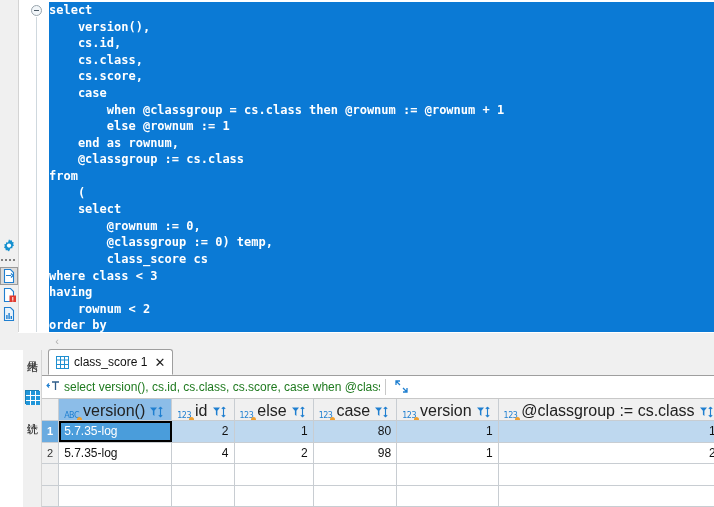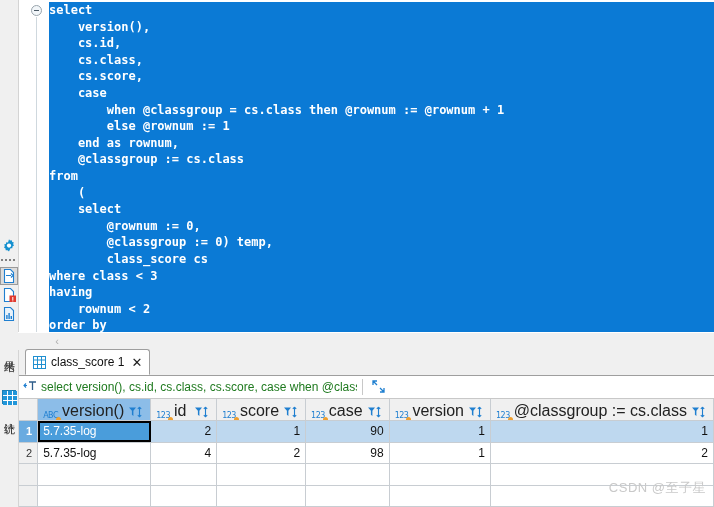--- a/index.html
+++ b/index.html
@@ -157,20 +157,21 @@
     line-height: 10px;
     text-align: center;
   }
 
   
   .results {
     flex: 1 1 auto;
     display: flex;
     background: #ffffff;
     position: relative;
+    padding-left: 23px;
   }
   .res-rail {
     width: 18px;
     flex: 0 0 18px;
     background: #f0f0f0;
     border-right: 1px solid #d4d4d4;
     position: relative;
   }
   .res-rail .vgroup {
     position: absolute;
@@ -544,21 +545,21 @@
                     <span class="th-label">id</span>
                     <span class="th-tools"><svg width="17" height="12" viewBox="0 0 17 12">
                         <path d="M1 1.5h7l-2.6 3.3V10L3.9 8.8V4.8z" fill="#1f7fd0"></path>
                         <path d="M11.5 1v10M11.5 1l-1.7 2M11.5 1l1.7 2M11.5 11l-1.7-2M11.5 11l1.7-2" stroke="#1f7fd0" stroke-width="1.1" fill="none"></path>
                       </svg></span>
                   </div>
                 </th>
                 <th style="width: 75px;">
                   <div class="th-inner">
                     <span class="type-ico">123<span class="dot"></span></span>
-                    <span class="th-label">score</span>
+                    <span class="th-label">else</span>
                     <span class="th-tools"><svg width="17" height="12" viewBox="0 0 17 12">
                         <path d="M1 1.5h7l-2.6 3.3V10L3.9 8.8V4.8z" fill="#1f7fd0"></path>
                         <path d="M11.5 1v10M11.5 1l-1.7 2M11.5 1l1.7 2M11.5 11l-1.7-2M11.5 11l1.7-2" stroke="#1f7fd0" stroke-width="1.1" fill="none"></path>
                       </svg></span>
                   </div>
                 </th>
                 <th style="width: 78px;">
                   <div class="th-inner">
                     <span class="type-ico">123<span class="dot"></span></span>
                     <span class="th-label">case</span>
@@ -589,21 +590,21 @@
                   </div>
                 </th>
               </tr>
             </thead>
           <tbody>
               <tr class="row-selected">
                 <td class="rownum sel-row">1</td>
                 <td class=" active-cell" style="width: 97px;">5.7.35-log</td>
                 <td class="cell-num" style="width: 72px;">2</td>
                 <td class="cell-num" style="width: 75px;">1</td>
-                <td class="cell-num" style="width: 78px;">90</td>
+                <td class="cell-num" style="width: 78px;">80</td>
                 <td class="cell-num" style="width: 95px;">1</td>
                 <td class="cell-num" style="width: 196px;">1</td>
               </tr>
               <tr>
                 <td class="rownum">2</td>
                 <td style="width: 97px;">5.7.35-log</td>
                 <td class="cell-num" style="width: 72px;">4</td>
                 <td class="cell-num" style="width: 75px;">2</td>
                 <td class="cell-num" style="width: 78px;">98</td>
                 <td class="cell-num" style="width: 95px;">1</td>
@@ -627,14 +628,13 @@
                 <td style="width: 95px;">&nbsp;</td>
                 <td style="width: 196px;">&nbsp;</td>
               </tr>
             </tbody>
         </table>
       </div>
 
     </div>
   </div>
 
-  <div class="watermark">CSDN @至子星</div>
 </div>
 
 </body></html>

